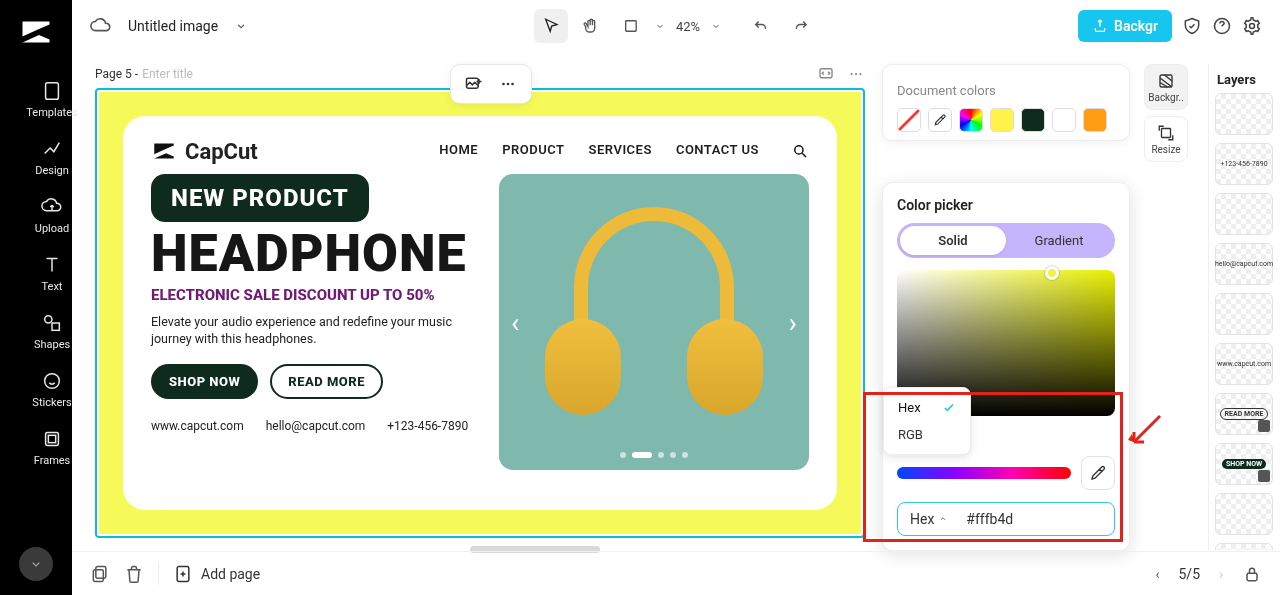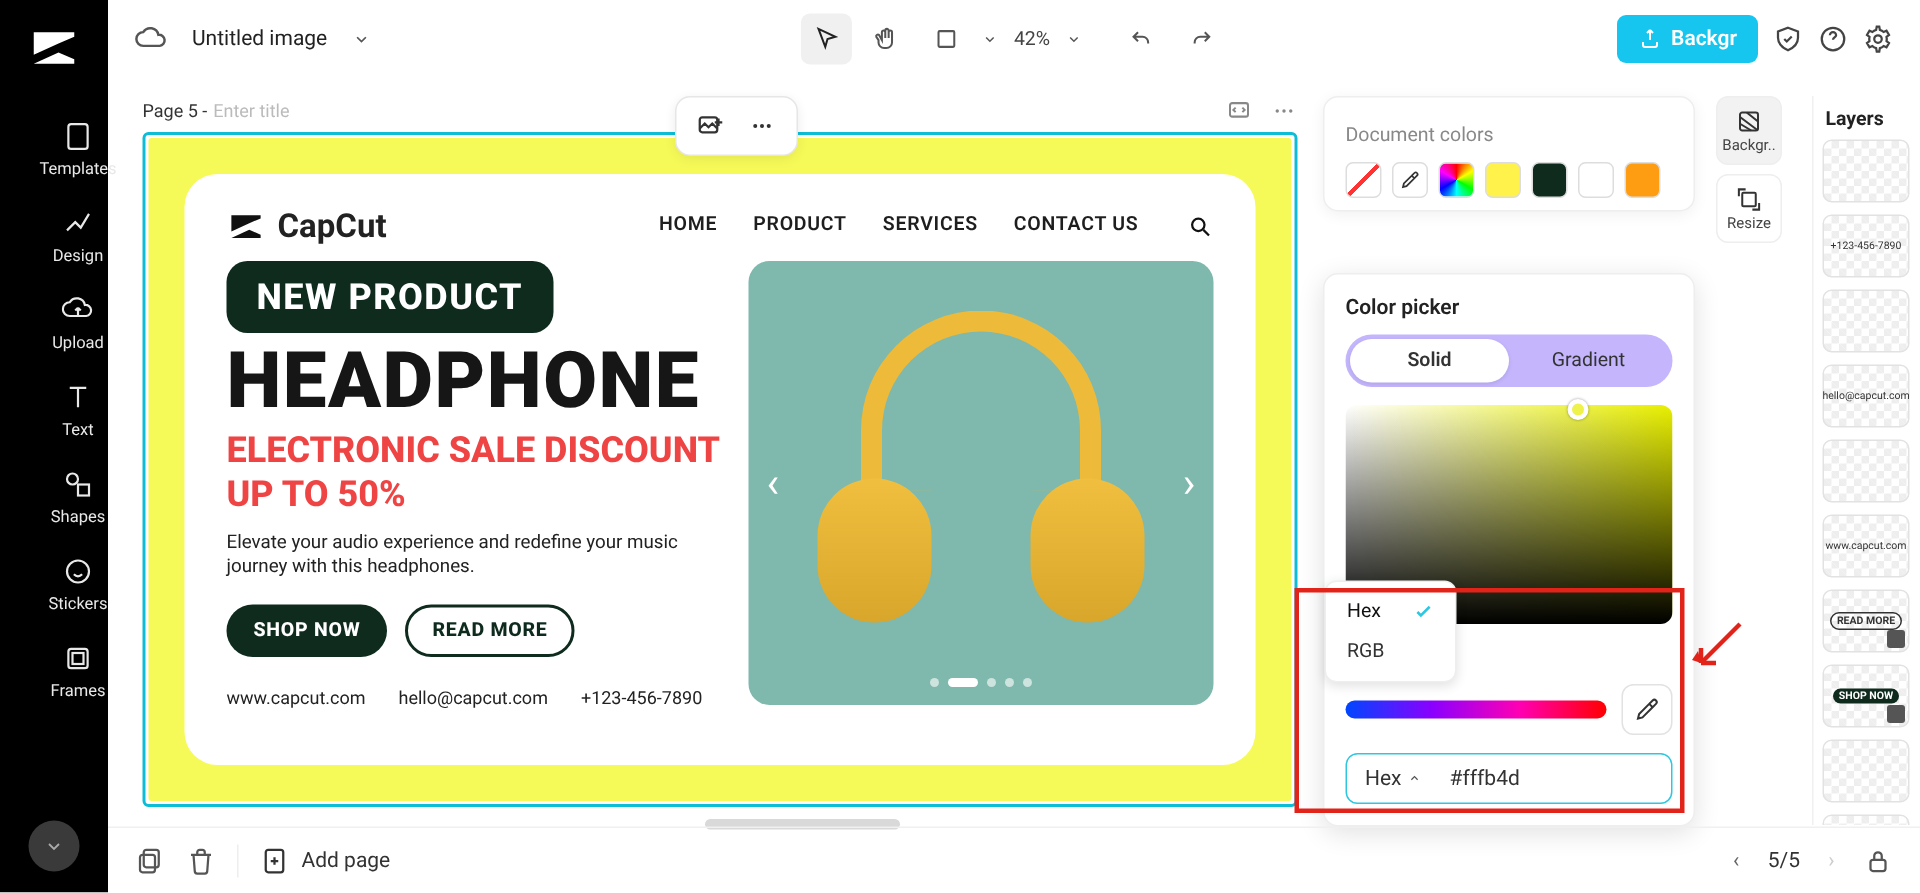--- a/index.html
+++ b/index.html
@@ -38,21 +38,21 @@
   .card { background: #fff; border-radius: 22px; width: 100%; height: 100%; padding: 22px 28px 16px 28px; position: relative; }
   .card-head { display: flex; align-items: center; justify-content: space-between; margin-bottom: 10px; }
   .brand { display: flex; align-items: center; gap: 8px; font-weight: 700; font-size: 22px; color: #222; }
   .brand-logo { width: 26px; height: 26px; }
   .card-nav { display: flex; gap: 24px; font-size: 13px; font-weight: 600; letter-spacing: 0.5px; color: #1e1e1e; }
   .card-nav .search-ic { width: 18px; height: 18px; margin-left: 8px; }
   .card-body { display: flex; gap: 18px; }
   .card-left { flex: 1; }
   .badge-pill { display: inline-block; background: #0e2b1e; color: #fff; font-weight: 800; font-size: 24px; letter-spacing: 1px; padding: 10px 20px; border-radius: 14px; }
   .headline { font-size: 52px; font-weight: 900; color: #161616; letter-spacing: 1px; line-height: 1; margin-top: 6px; }
-  .subline { font-size: 24px; font-weight: 800; color: #ef4444; line-height: 1.2; margin-top: 6px; }
+  .subline { font-size: 15px; font-weight: 800; color: #701a75; line-height: 1.2; margin-top: 6px; }
   .desc { font-size: 12.5px; color: #222; margin-top: 10px; max-width: 310px; line-height: 1.35; }
   .cta-row { display: flex; gap: 12px; margin-top: 16px; }
   .cta-primary { background: #0e2b1e; color: #fff; border: none; border-radius: 22px; padding: 10px 18px; font-weight: 800; font-size: 13px; letter-spacing: 0.5px; }
   .cta-secondary { background: #fff; color: #0e2b1e; border: 2px solid #0e2b1e; border-radius: 22px; padding: 8px 16px; font-weight: 800; font-size: 13px; letter-spacing: 0.5px; }
   .card-footer { display: flex; gap: 22px; font-size: 12px; color: #222; margin-top: 20px; }
   .card-right { width: 310px; height: 296px; background: #7fb8ad; border-radius: 14px; position: relative; overflow: hidden; display:flex; align-items:center; justify-content:center;}
   .hp-img { position:relative; width:230px; height:230px;}
   .hp-band { position:absolute; top:0; left:50%; transform:translateX(-50%); width:160px; height:120px; border:14px solid #eeba3a; border-bottom:none; border-radius:100px 100px 0 0;}
   .hp-cup { position:absolute; width:76px; height:96px; background: linear-gradient(#f0bf3f,#d8a62a); border-radius:38px; top:112px;}
   .hp-cup.left{ left:6px;} .hp-cup.right{ right:6px;}

